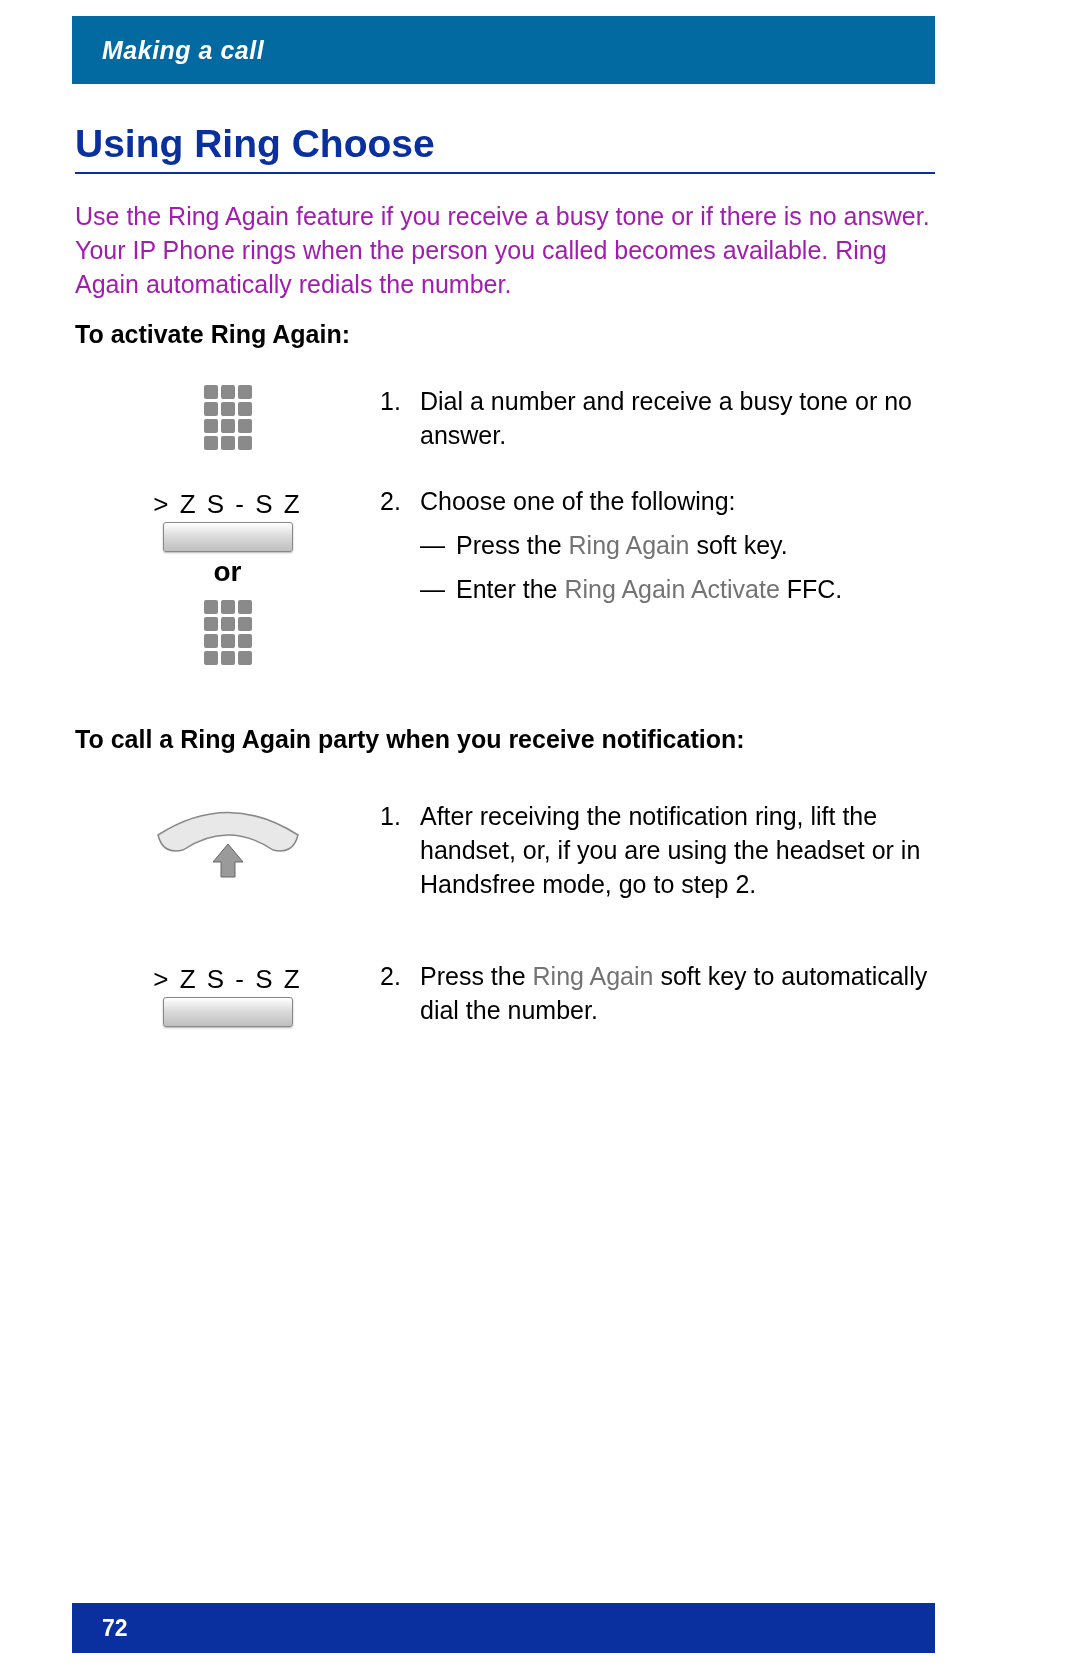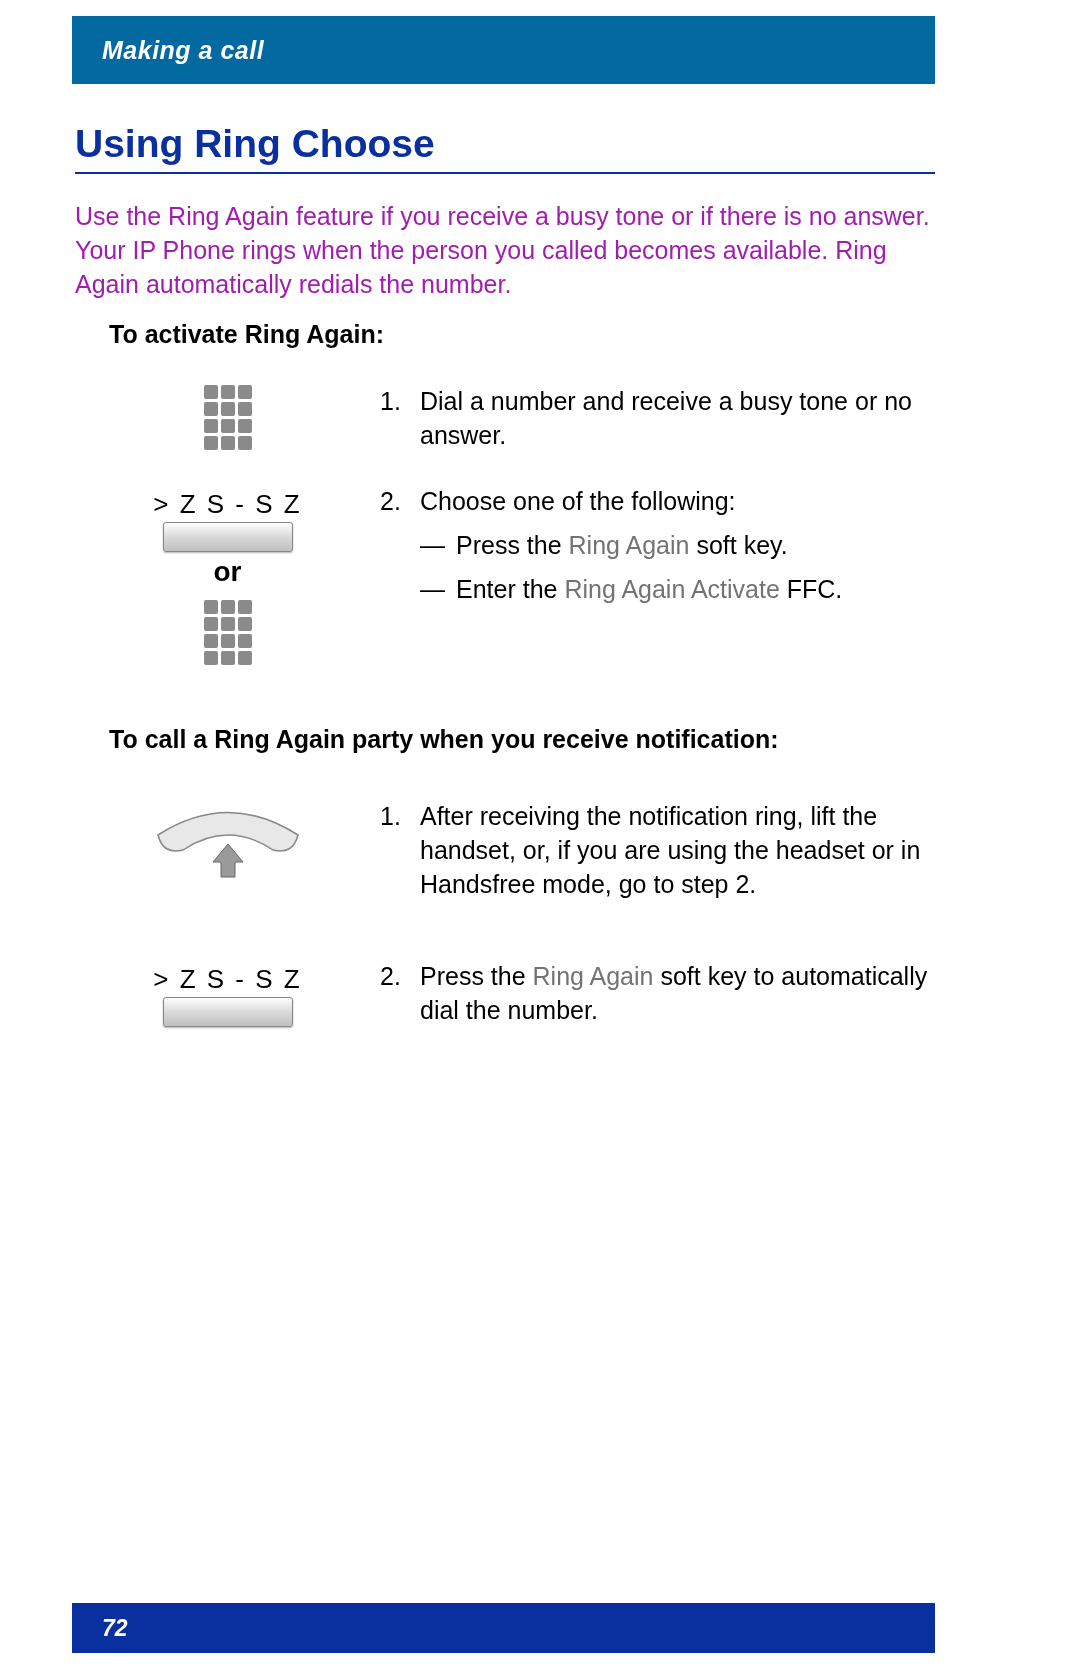--- a/index.html
+++ b/index.html
@@ -47,21 +47,20 @@
     font-size: 25px;
     line-height: 1.35;
     color: #a21caf;
   }
   .sub-heading {
     position: absolute;
     left: 75px;
     font-weight: bold;
     font-size: 25px;
     color: #000;
-    margin-left: 34px;
   }
   .sub-heading.a { top: 320px; }
   .sub-heading.b { top: 725px; }
 
   
   .row { position: absolute; left: 75px; width: 860px; display: flex; }
   .icon-col { width: 305px; display: flex; flex-direction: column; align-items: center; justify-content: flex-start; padding-top: 0; }
   .text-col { flex: 1; display: flex; font-size: 25px; line-height: 1.35; color: #000; }
   .num { width: 40px; flex-shrink: 0; }
   .body { flex: 1; }
@@ -109,21 +108,20 @@
     width: 863px;
     height: 50px;
     background: #0a2f9e;
     display: flex;
     align-items: center;
     padding-left: 30px;
   }
   .footer-bar span {
     color: #ffffff;
     font-weight: bold;
-    font-style: italic;
     font-size: 23px;
   }
 </style>
 </head>
 <body>
 
 <div class="header-bar">
   <span>Making a call</span>
 </div>
 

